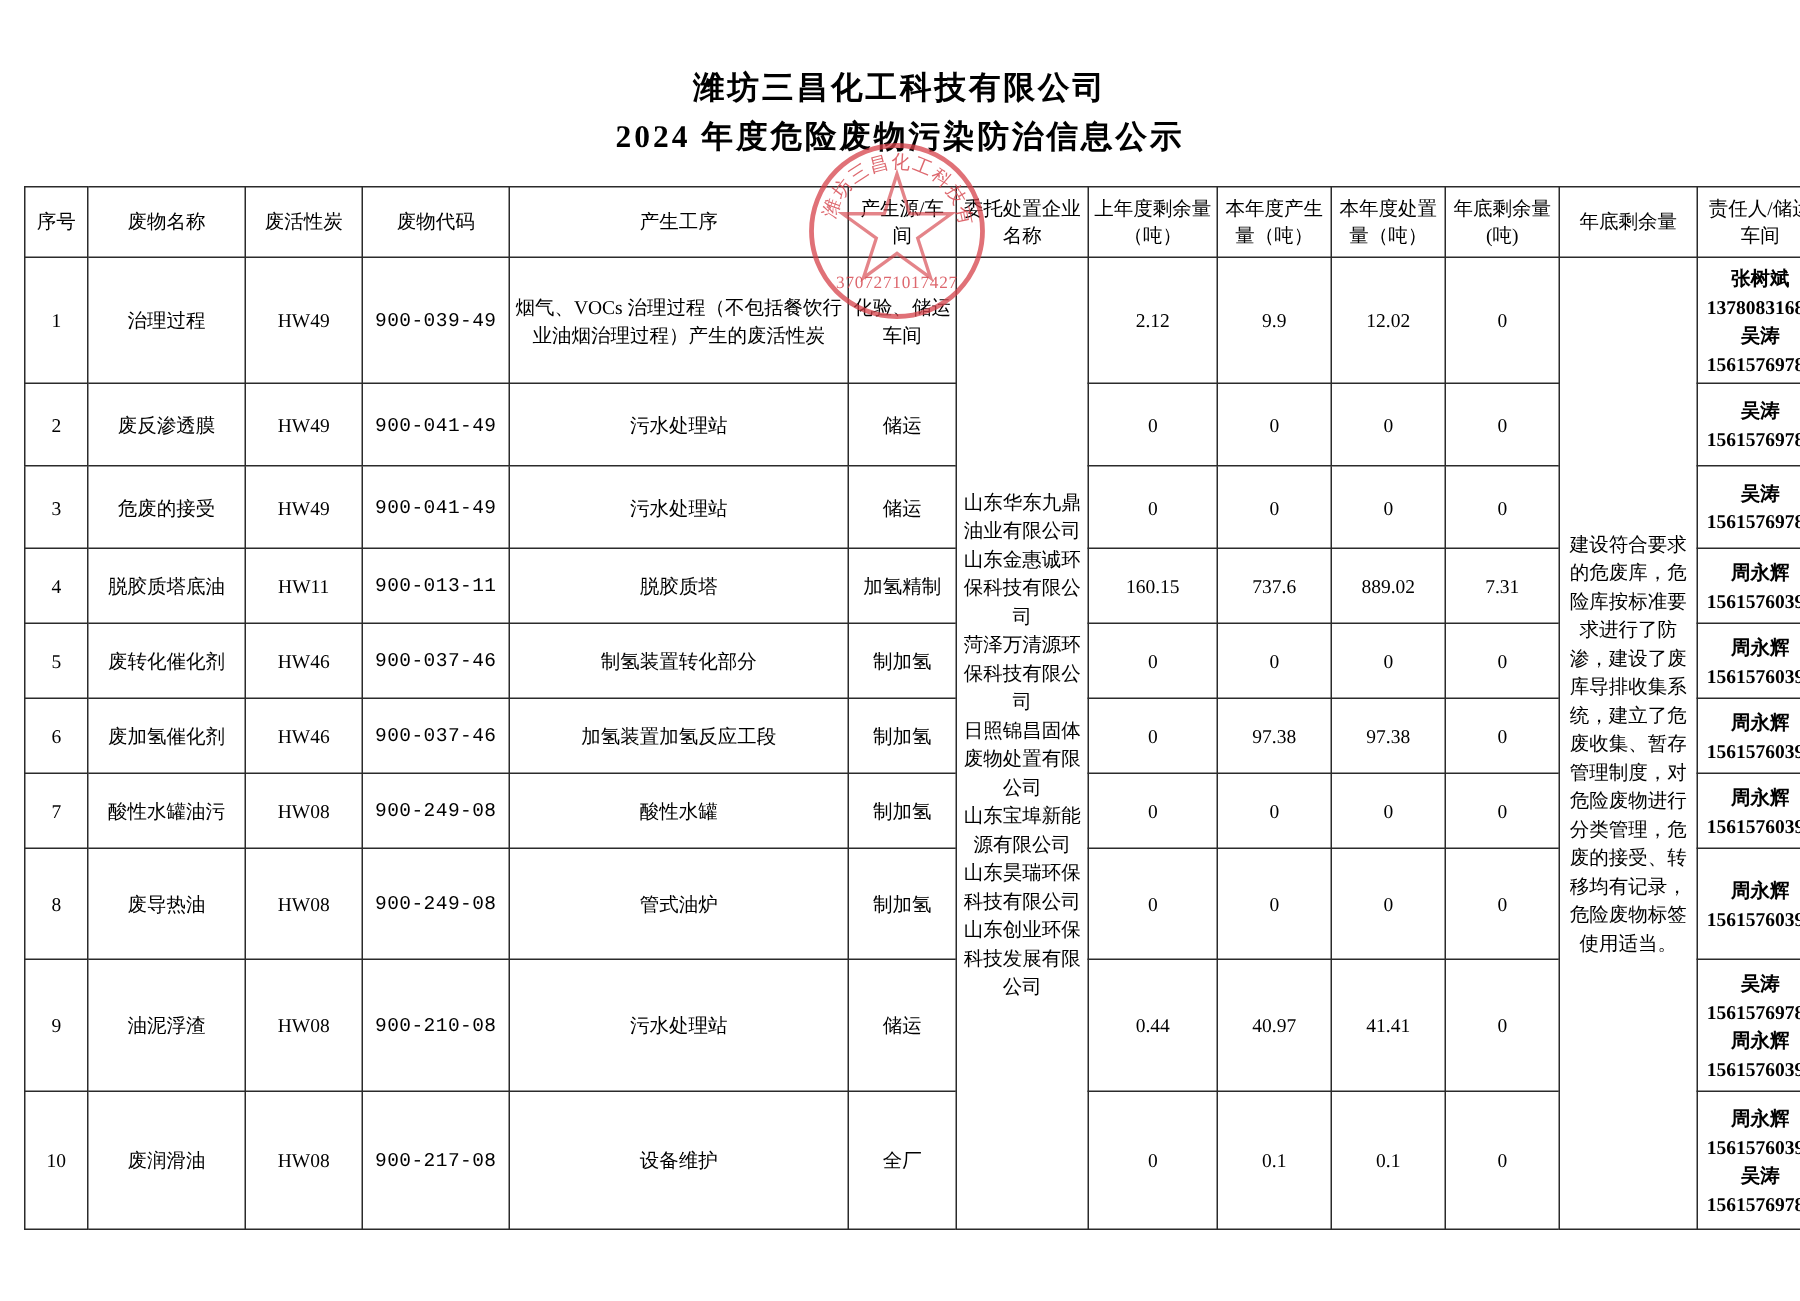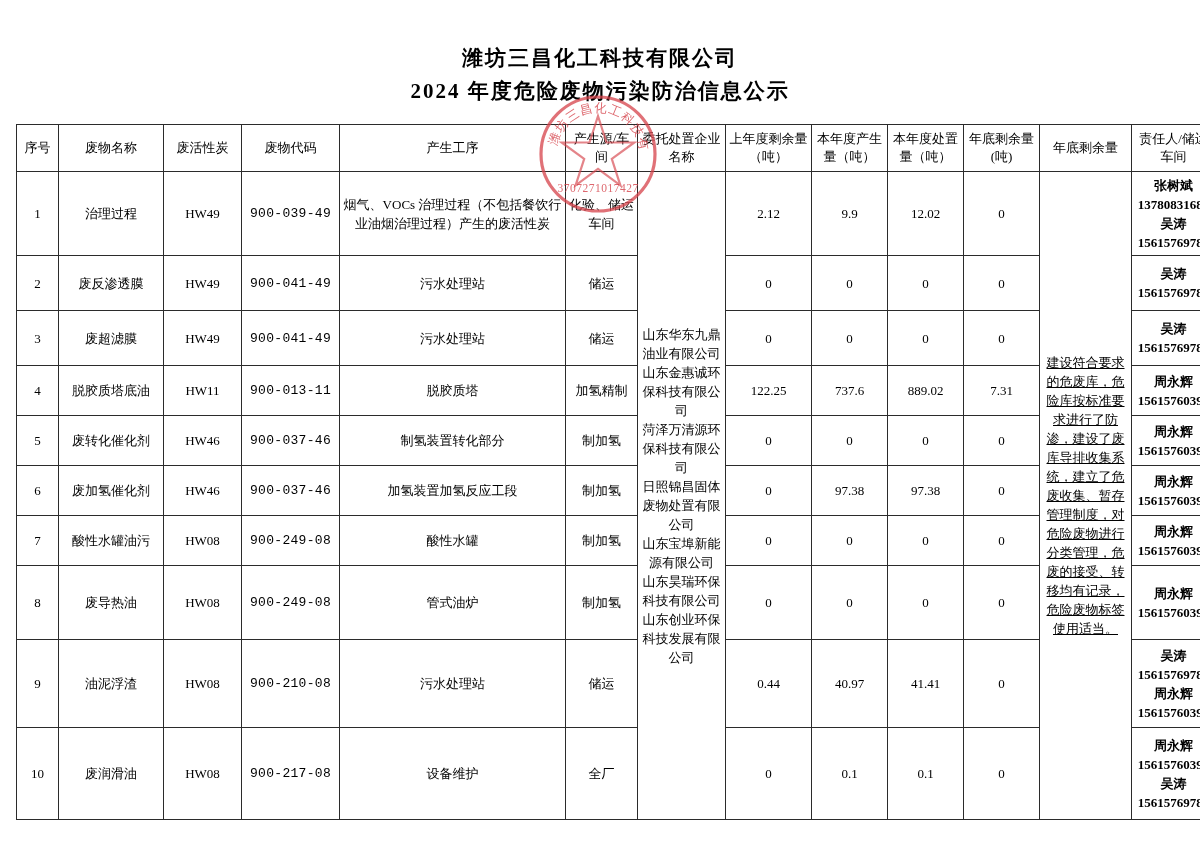--- a/index.html
+++ b/index.html
@@ -78,21 +78,20 @@
     text-align: left;
     padding: 3px 5px;
     vertical-align: middle;
   }
   .ctrl-cell {
     font-size: 12.5px;
     line-height: 21px;
     text-align: left;
     padding: 3px 5px;
     vertical-align: middle;
-    text-decoration: underline;
   }
   .person-cell {
     font-size: 12px;
     line-height: 16px;
     padding: 2px 1px;
     font-weight: bold;
   }
   .mono-code {
     font-family: Liberation Mono, monospace;
     letter-spacing: 0.3px;
@@ -198,40 +197,40 @@
         <td>储运</td>
         <td>0</td>
         <td>0</td>
         <td>0</td>
         <td>0</td>
         <td class="person-cell" style="white-space:pre-line">吴涛15615769780</td>
       </tr>
 
       <tr style="height:55px">
         <td>3</td>
-        <td>废超滤膜</td>
+        <td>危废的接受</td>
         <td>HW49</td>
         <td class="mono-code">900-041-49</td>
         <td class="proc-text">污水处理站</td>
         <td>储运</td>
         <td>0</td>
         <td>0</td>
         <td>0</td>
         <td>0</td>
         <td class="person-cell" style="white-space:pre-line">吴涛15615769780</td>
       </tr>
 
       <tr style="height:50px">
         <td>4</td>
         <td>脱胶质塔底油</td>
         <td>HW11</td>
         <td class="mono-code">900-013-11</td>
         <td class="proc-text">脱胶质塔</td>
         <td>加氢精制</td>
-        <td>122.25</td>
+        <td>160.15</td>
         <td>737.6</td>
         <td>889.02</td>
         <td>7.31</td>
         <td class="person-cell" style="white-space:pre-line">周永辉15615760399</td>
       </tr>
 
       <tr style="height:50px">
         <td>5</td>
         <td>废转化催化剂</td>
         <td>HW46</td>

